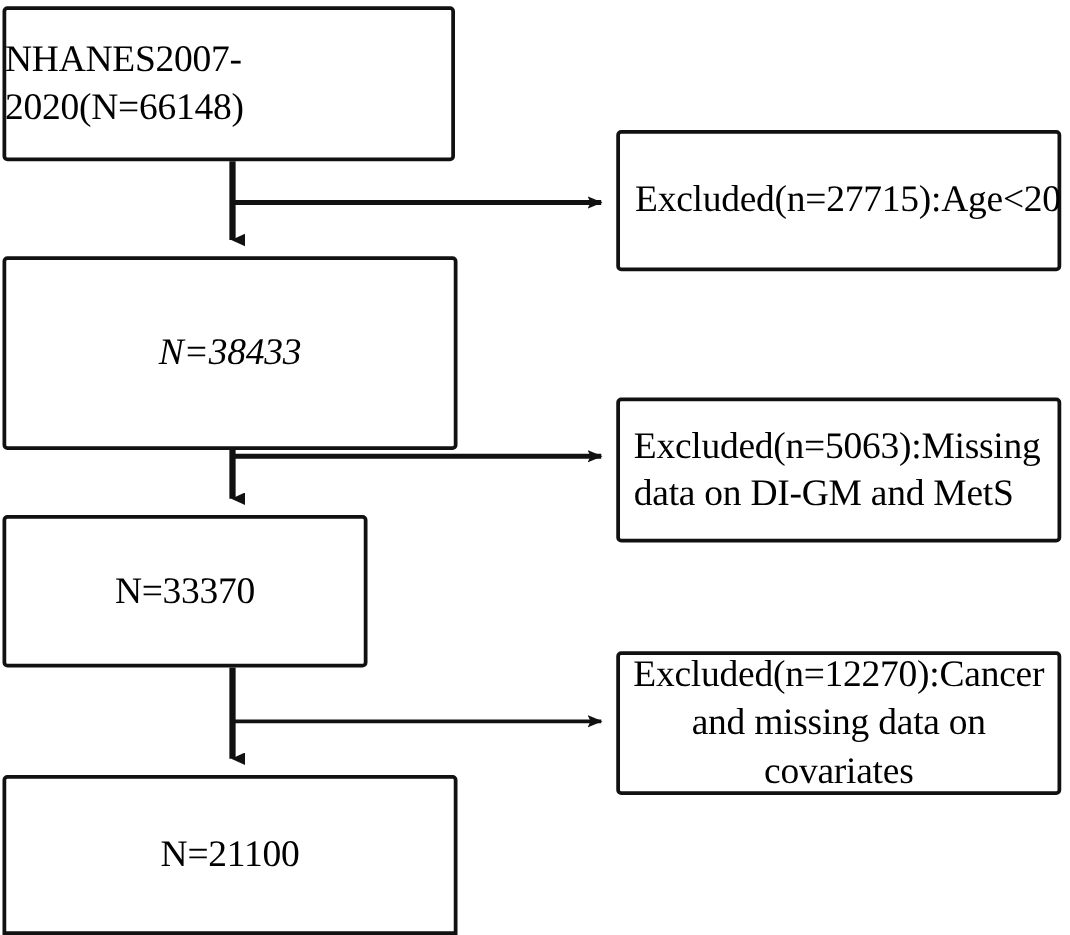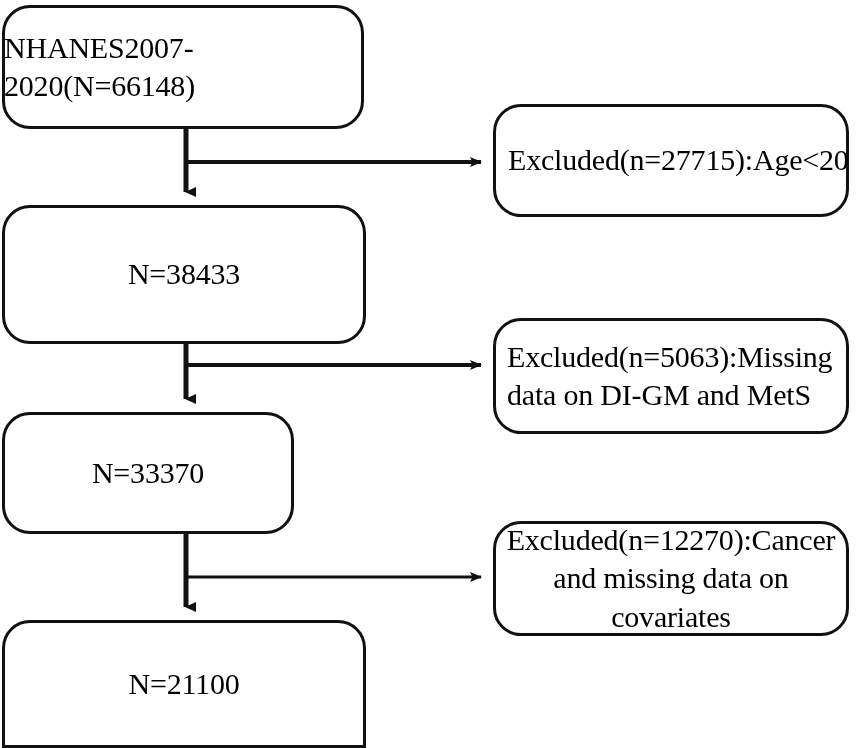--- a/index.html
+++ b/index.html
@@ -17,36 +17,36 @@
   #flowchart {
     position: relative;
     width: 856px;
     height: 748px;
     background: #ffffff;
   }
   .node {
     position: absolute;
     box-sizing: border-box;
     border: 3px solid #111111;
-    border-radius: 28px;
+    border-radius: 4px;
     background: #ffffff;
     display: flex;
     align-items: center;
     z-index: 2;
   }
   .node-text {
     width: 100%;
     font-size: 30px;
     line-height: 1.28;
     letter-spacing: -0.2px;
     white-space: pre-line;
   }
   
   .cohort-1 { left: 2px;  top: 5px;   width: 362px; height: 124px; }
-  .cohort-2 { left: 2px;  top: 205px; width: 364px; height: 139px; }
+  .cohort-2 { left: 2px;  top: 205px; width: 364px; height: 155px; font-style: italic; }
   .cohort-3 { left: 2px;  top: 412px; width: 292px; height: 122px; }
   .cohort-4 { left: 2px;  top: 620px; width: 364px; height: 128px;
               border-bottom-left-radius: 0; border-bottom-right-radius: 0; }
 
   .cohort-1 .node-text {
     text-align: left;
     padding-left: 3px;
     margin-left: -4px;
     width: 372px;
   }

